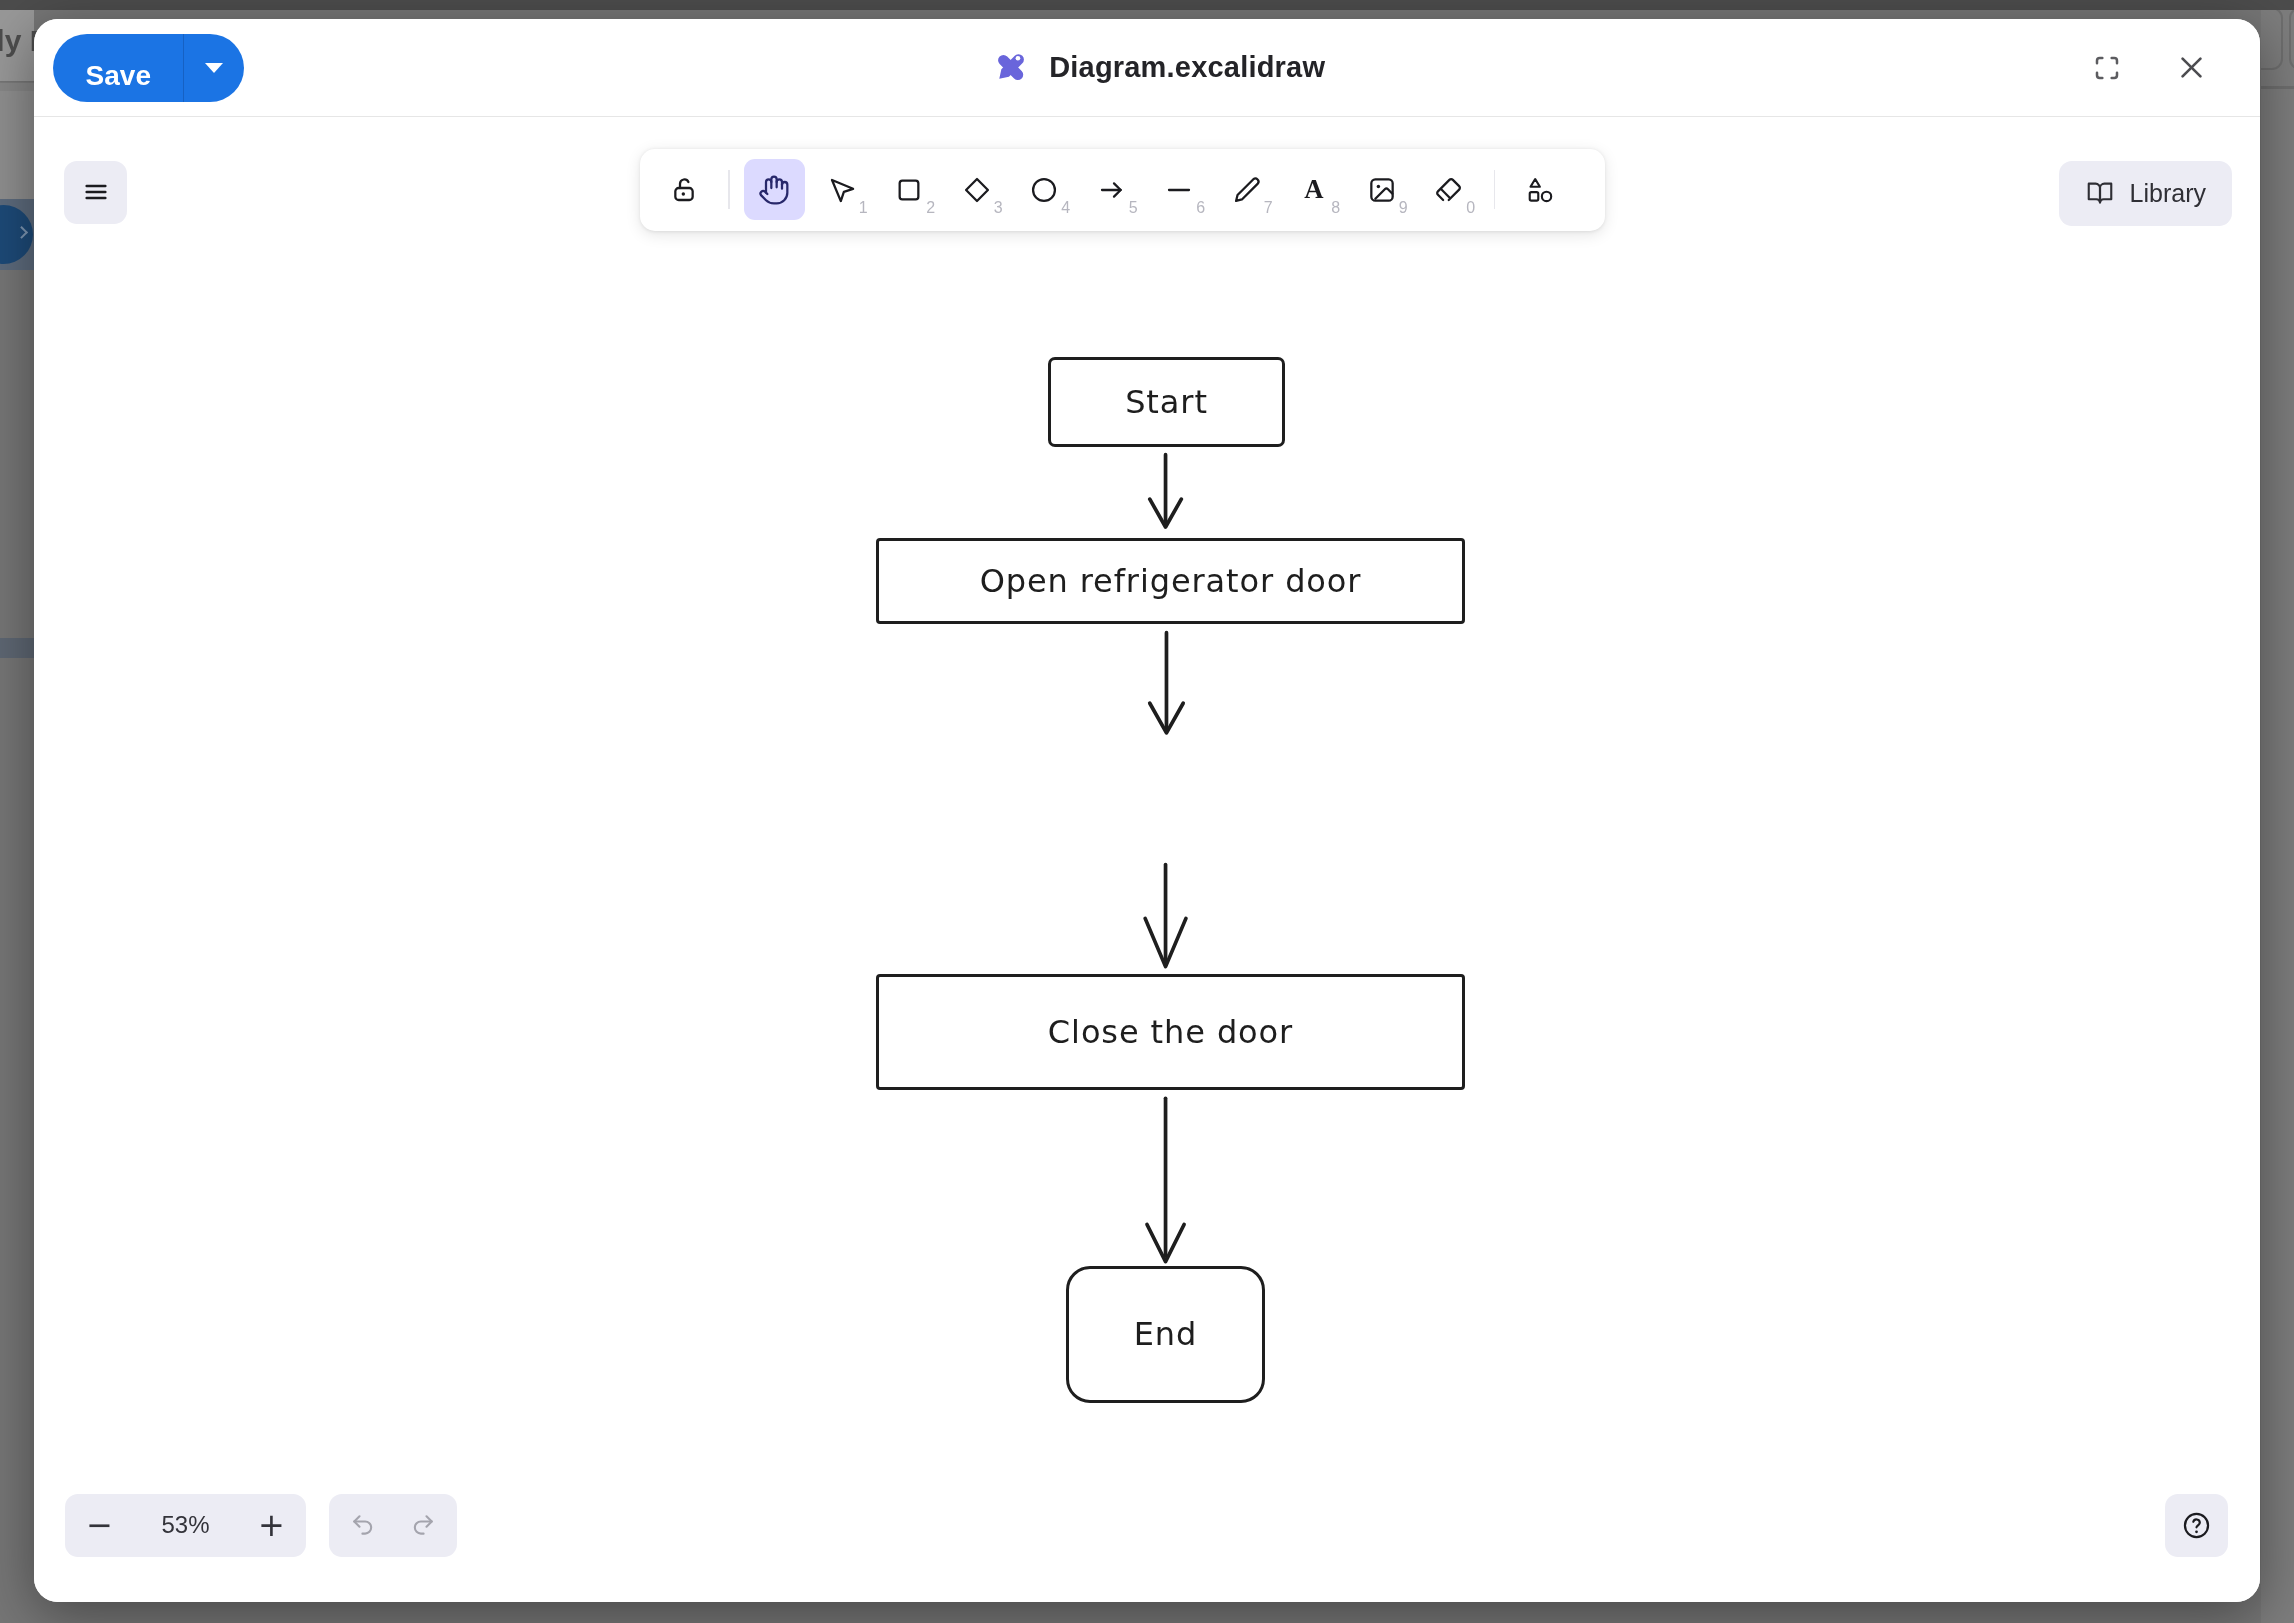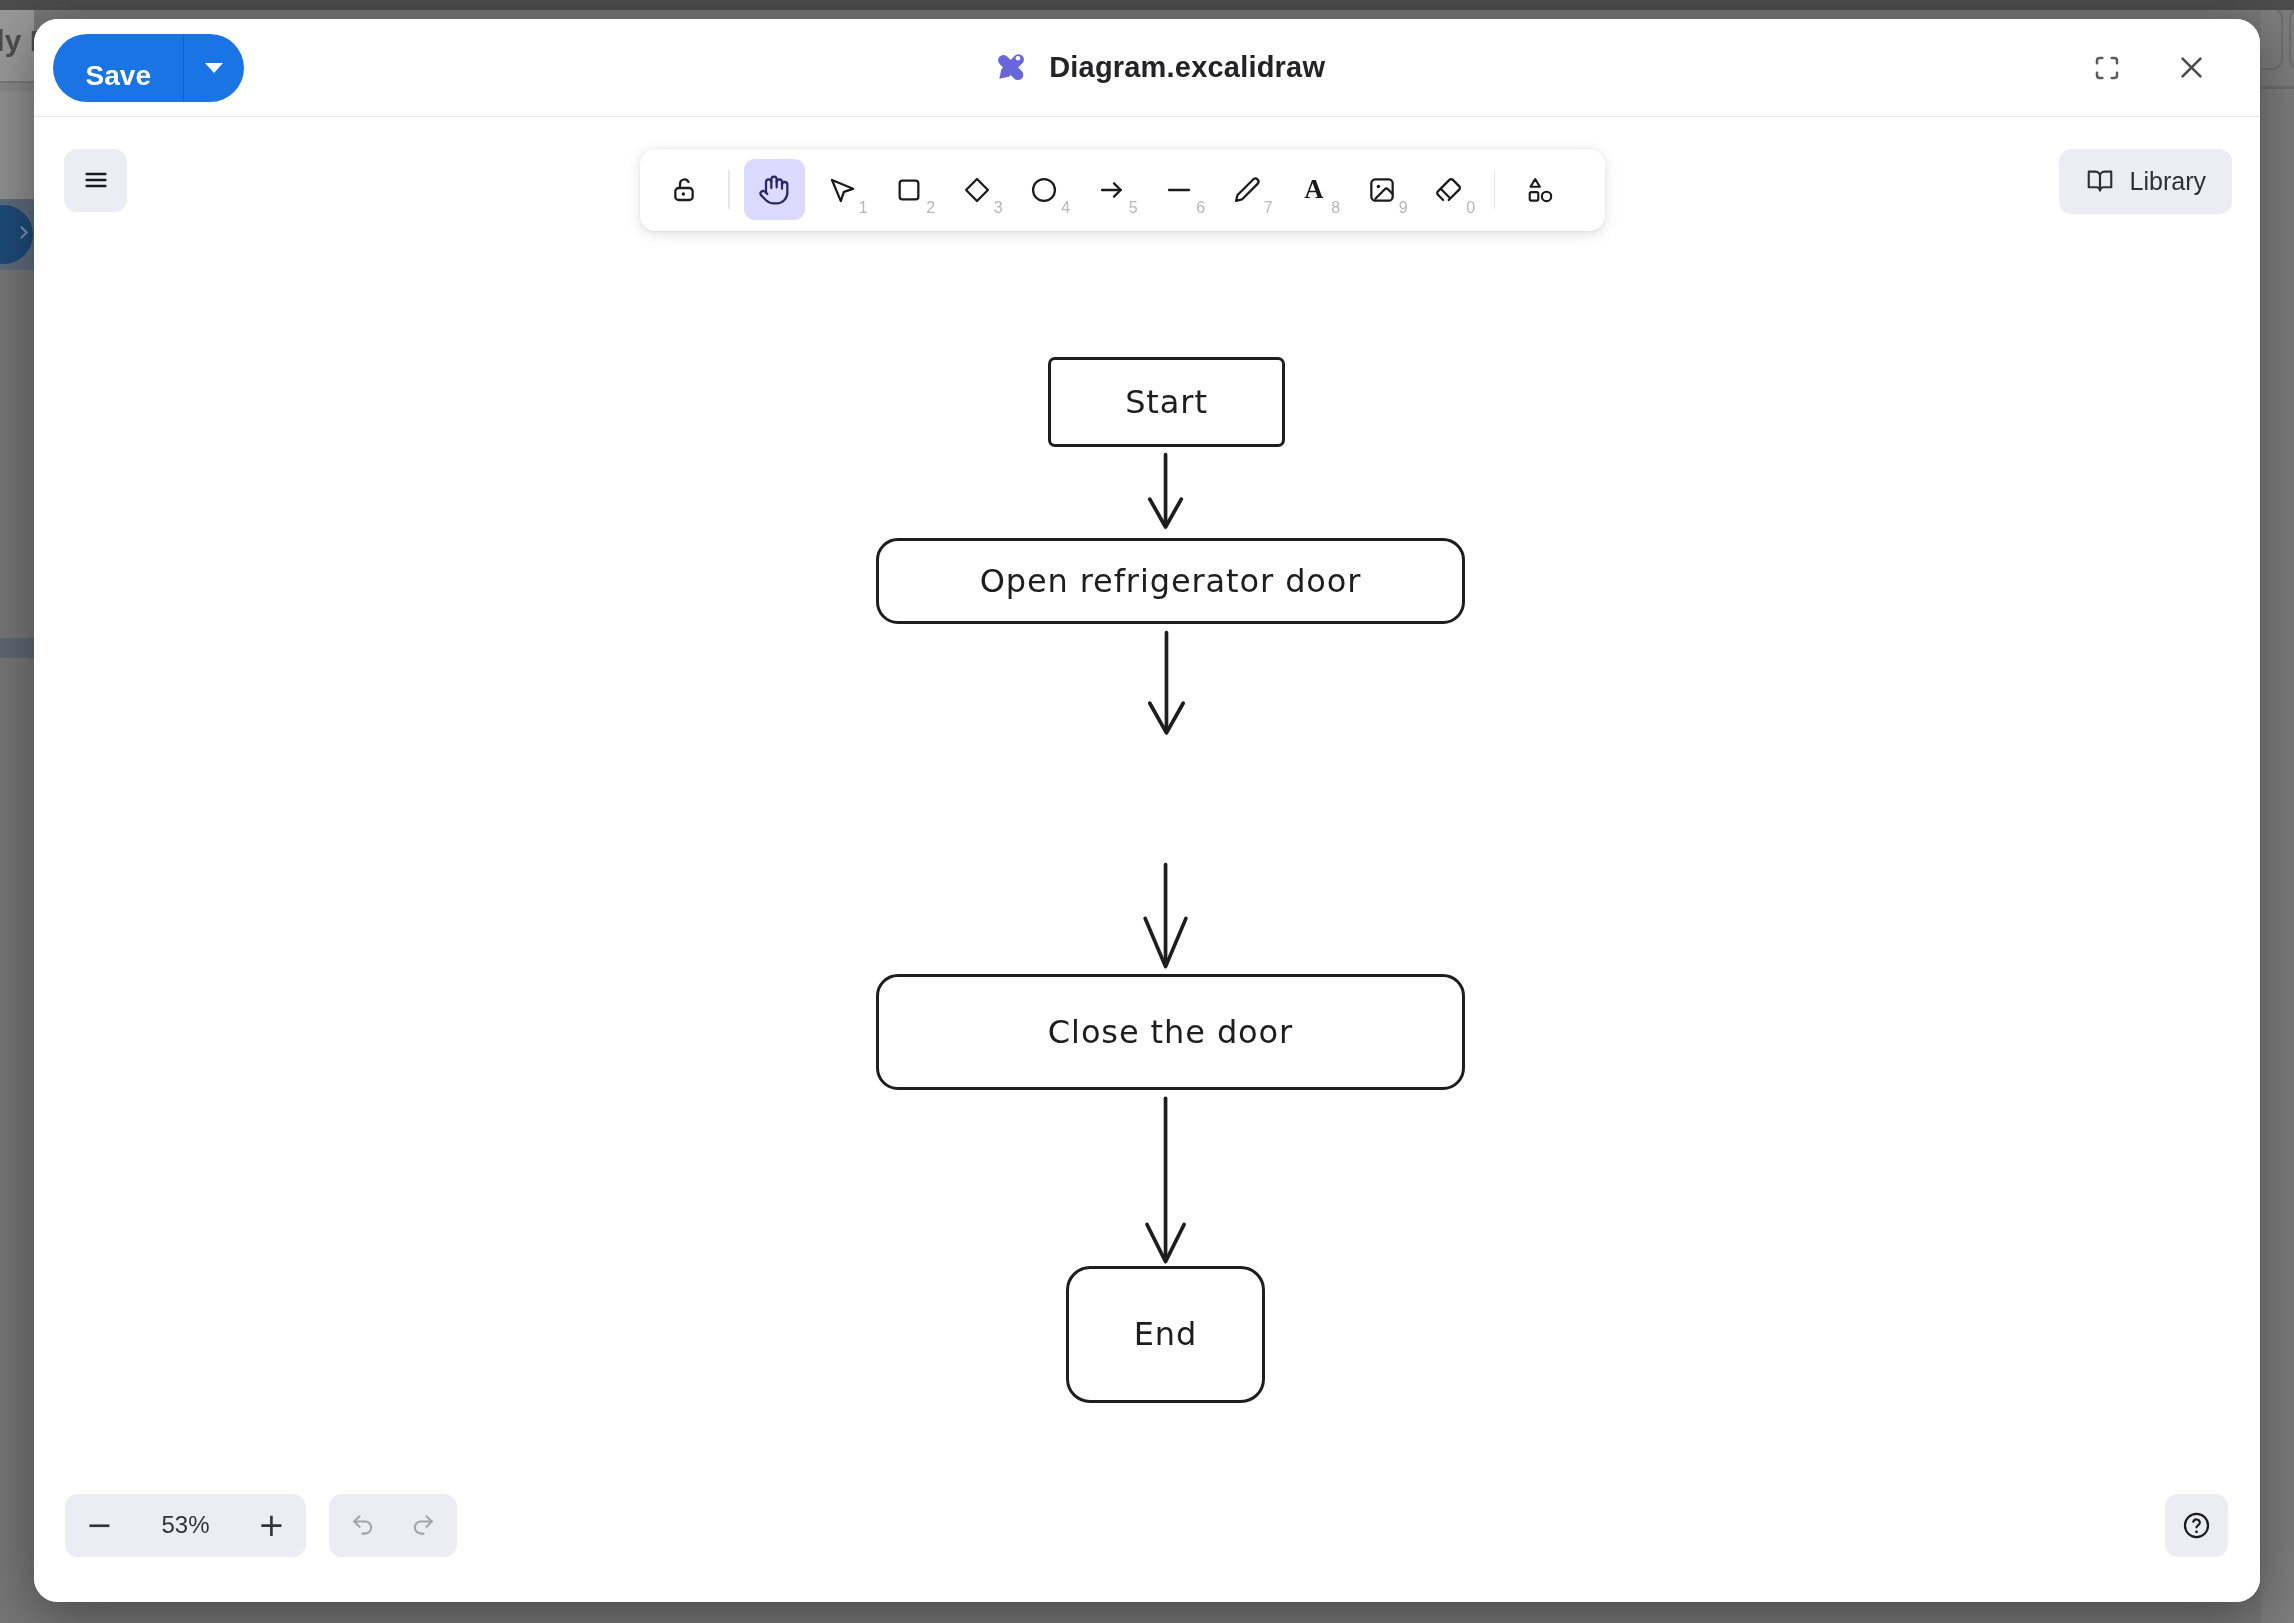--- a/index.html
+++ b/index.html
@@ -70,21 +70,21 @@
     position: absolute; right: 0; top: 0; height: 98px; padding-right: 48px;
     display: flex; align-items: center; gap: 45px;
   }
   .icon-btn { background: transparent; border: none; cursor: pointer; display: flex; align-items: center; justify-content: center; padding: 3.7px; }
 
   
   .canvas { position: relative; width: 100%; height: 1485px; background: #ffffff; }
 
   .island {
     background: #ececf4; border-radius: 13px;
-    display: flex; align-items: center; justify-content: center;
+    display: flex; align-items: center; justify-content: center; margin-top: 12px;
   }
   .menu-btn { position: absolute; left: 30px; top: 32px; width: 63px; height: 63px; cursor: pointer; border: none; }
 
   
   .toolbar {
     position: absolute; left: 606px; top: 32px; width: 965px; height: 82px;
     background: #ffffff; border-radius: 15px;
     box-shadow: 0 0.9px 3.7px rgba(0,0,0,0.08), 0 3.7px 15px rgba(0,0,0,0.10);
     display: flex; align-items: center; padding: 0 13px; gap: 6.5px;
   }
@@ -102,21 +102,21 @@
 
   
   .library-btn {
     position: absolute; right: 28px; top: 32px; height: 65px; padding: 0 26px;
     border: none; cursor: pointer; gap: 15px;
     font-size: 25px; color: #2f2f35; font-family: "Liberation Sans", sans-serif;
   }
 
   
   .fc-node {
-    position: absolute; border: 3.2px solid #1e1e1e; border-radius: 22px;
+    position: absolute; border: 3.2px solid #1e1e1e; border-radius: 4px;
     background: #ffffff; color: #1e1e1e;
     display: flex; align-items: center; justify-content: center; text-align: center;
     font-size: 32px; line-height: 1.75; letter-spacing: 0.9px;
     font-family: "DejaVu Sans", sans-serif; padding: 0 28px;
   }
   .fc-arrows { position: absolute; left: 0; top: 0; pointer-events: none; }
 
   
   .zoom-panel {
     position: absolute; left: 31px; bottom: 45px; width: 241px; height: 63px;

